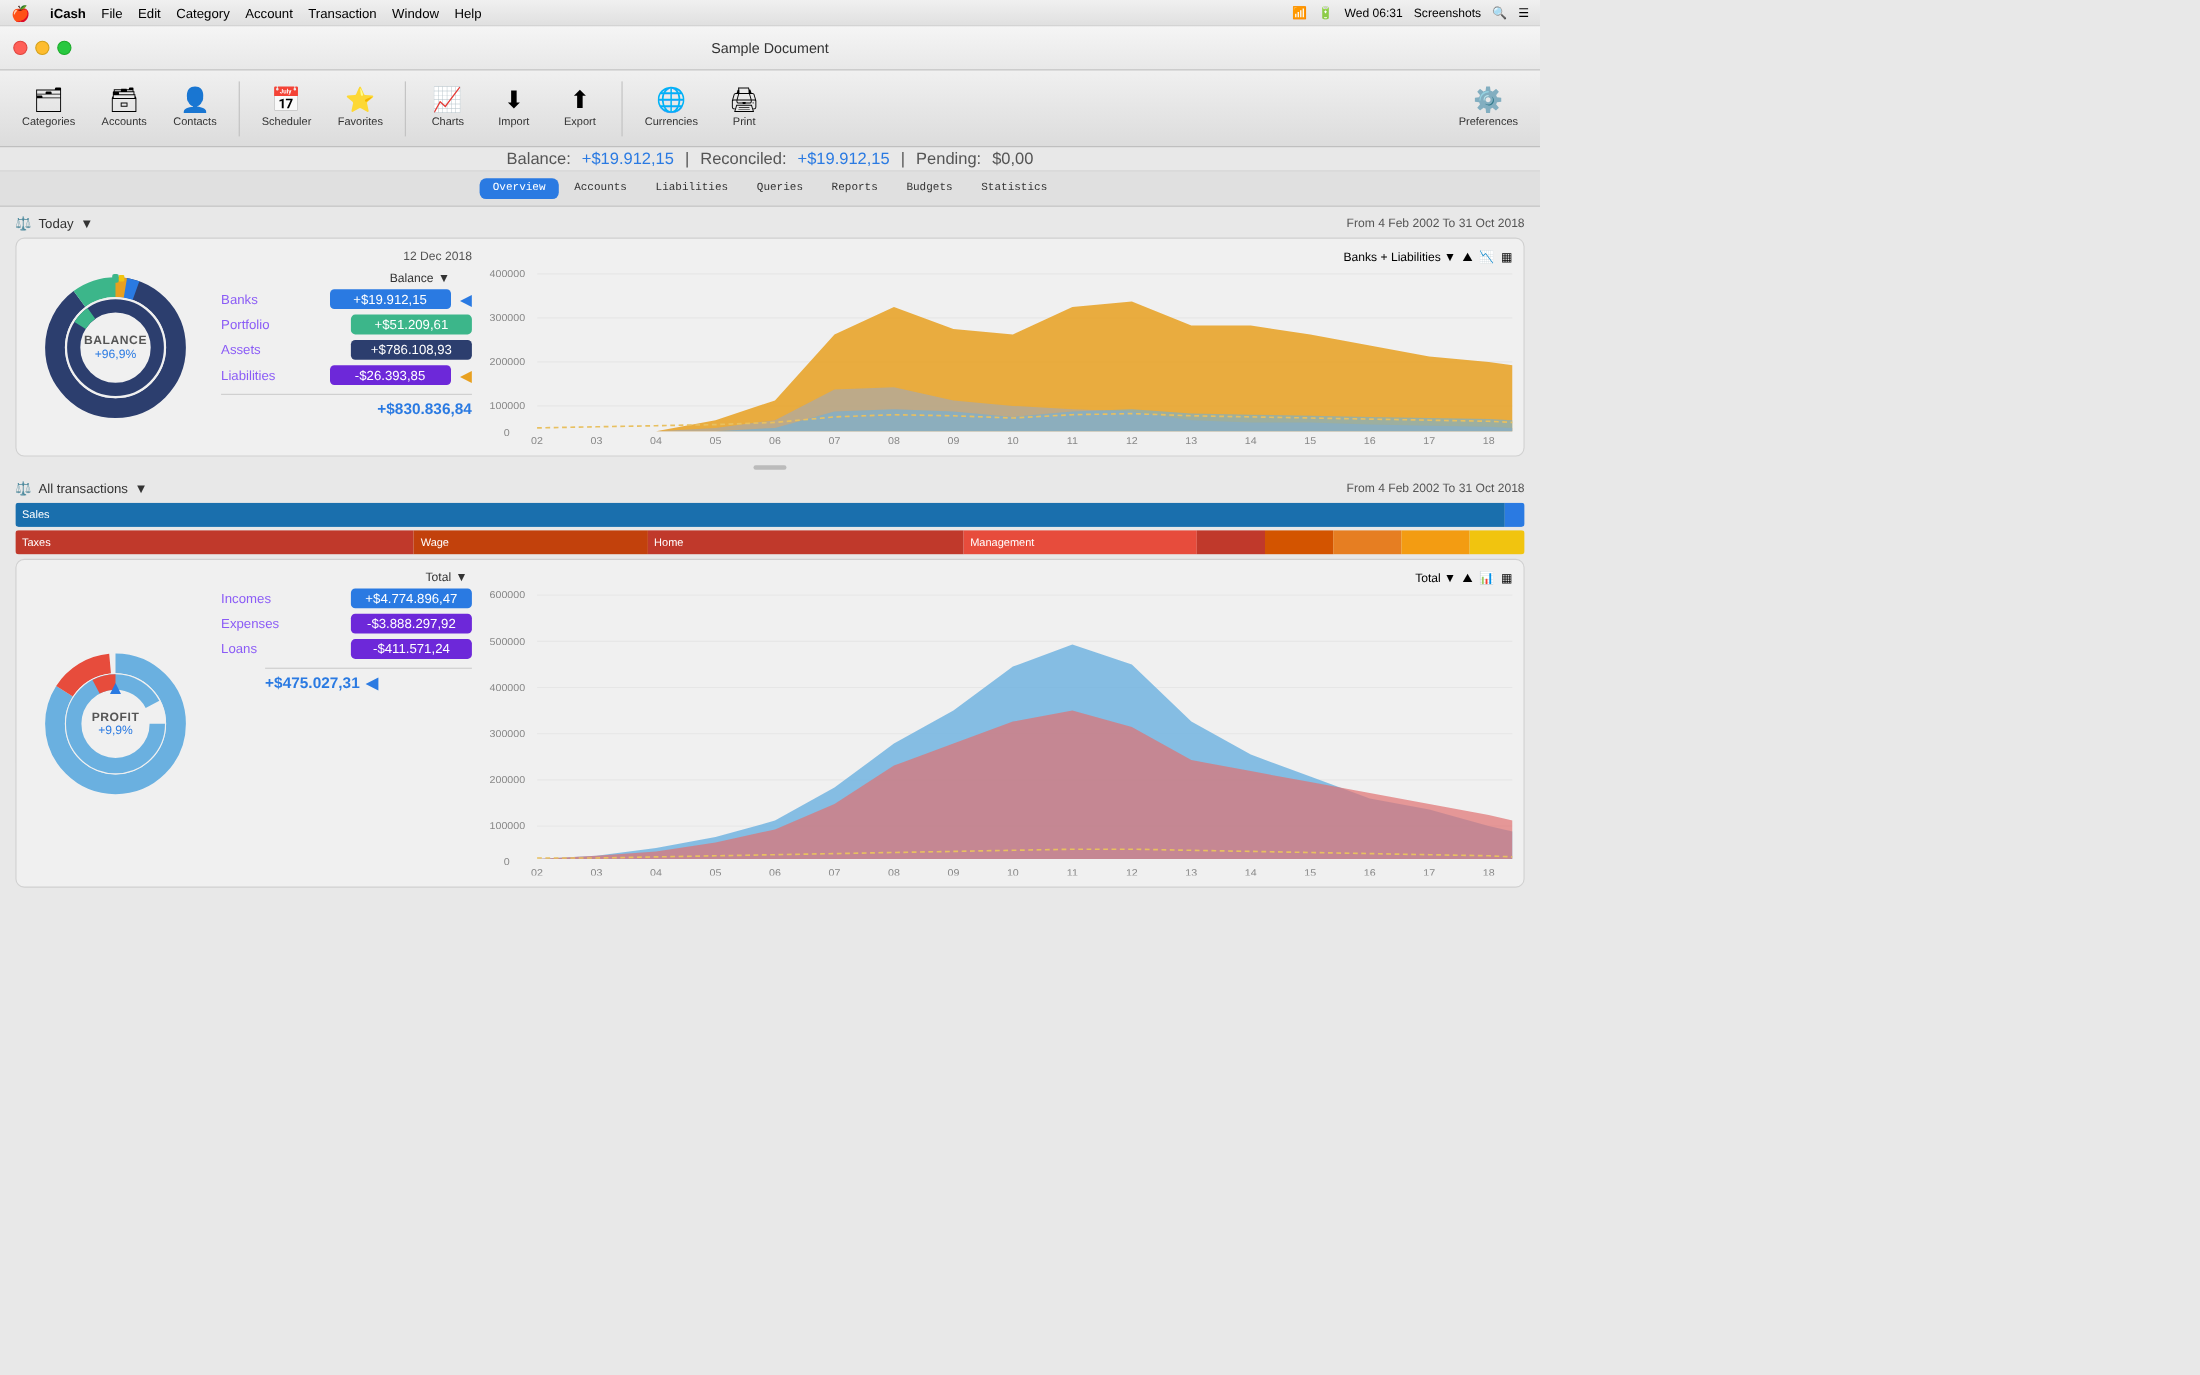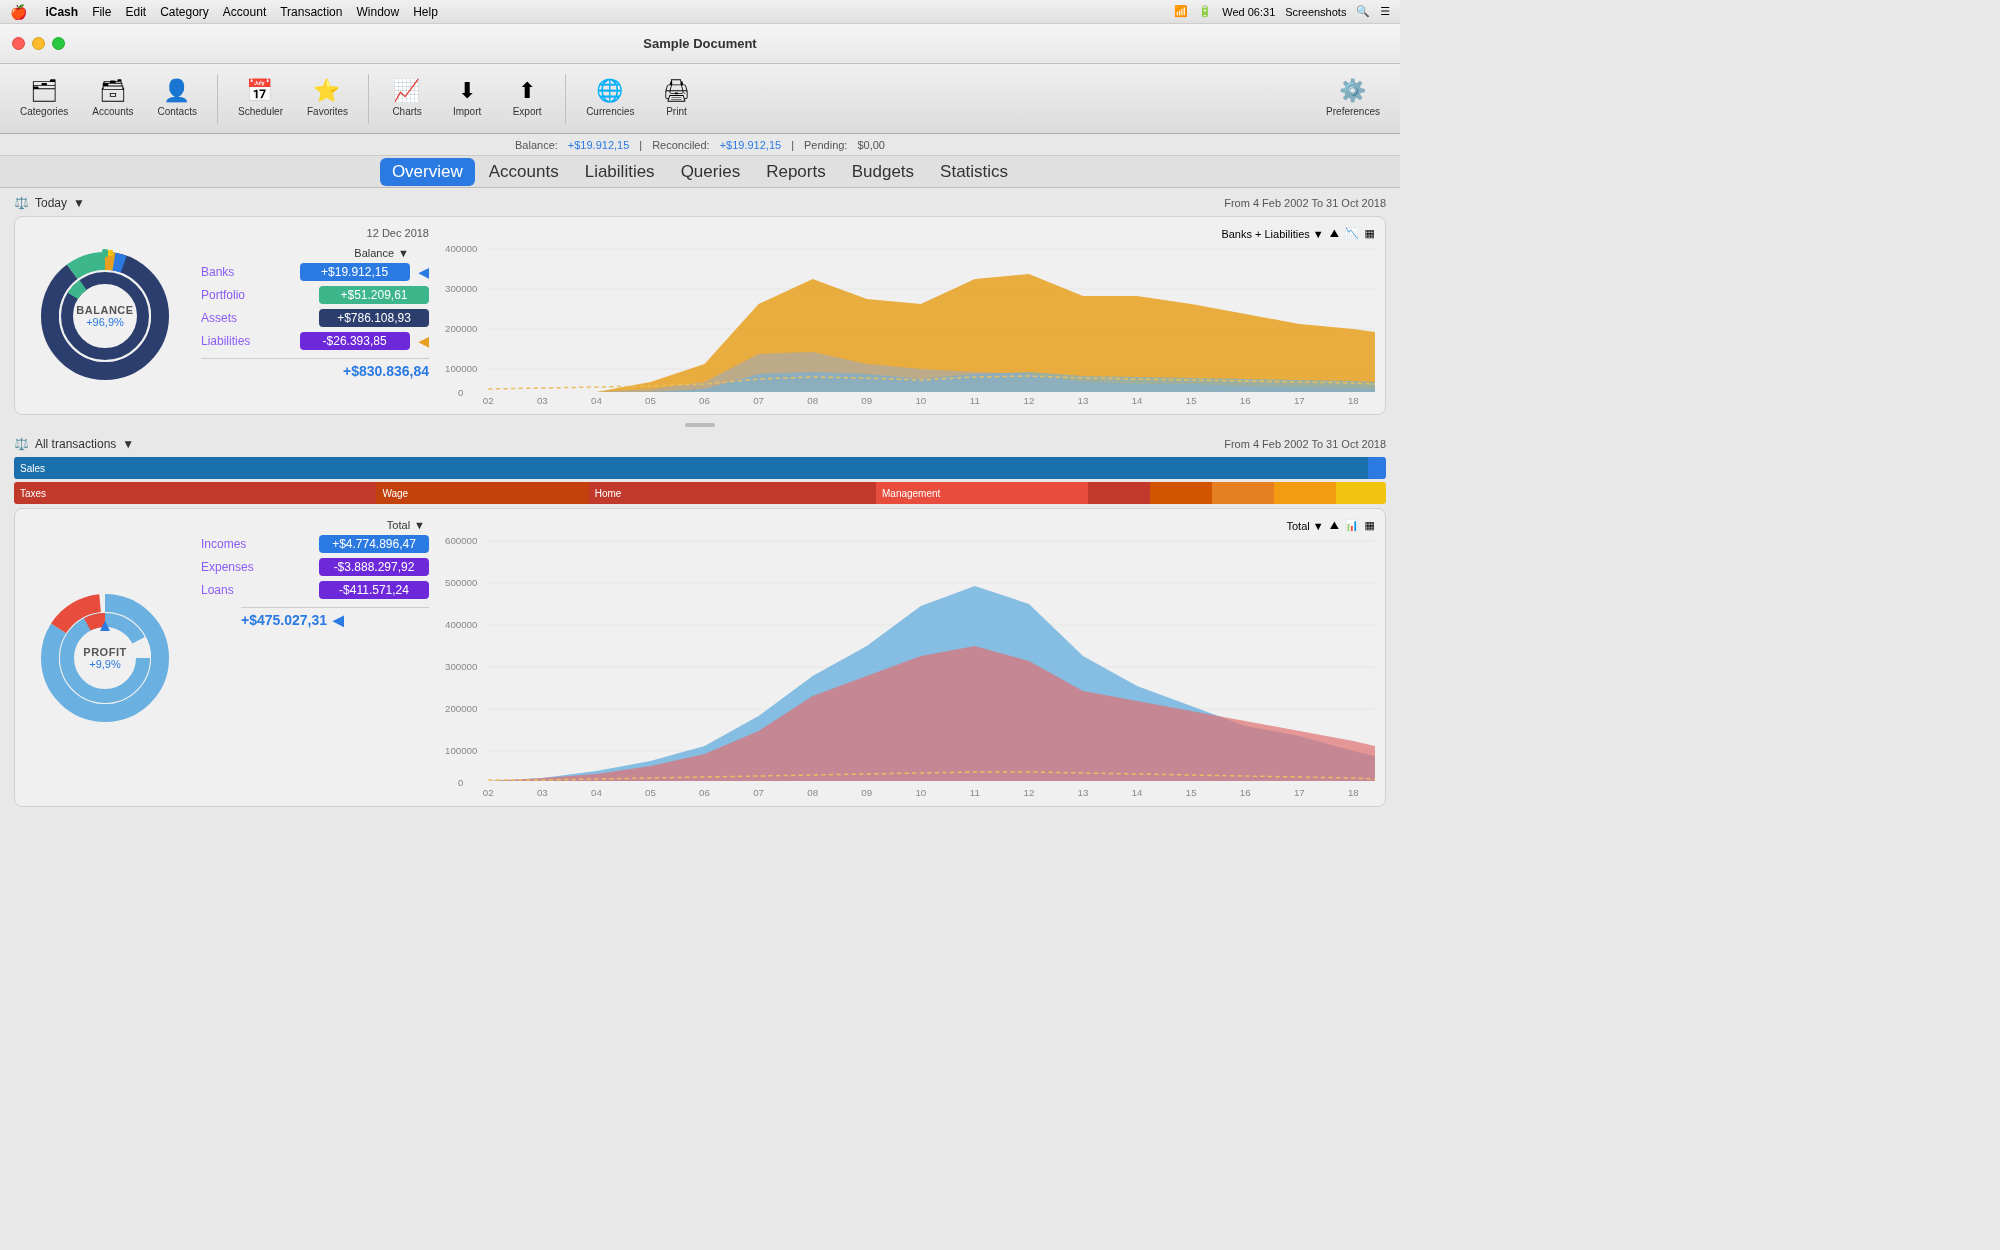--- a/index.html
+++ b/index.html
@@ -52,21 +52,21 @@
     }
     .traffic-light {
       width: 13px;
       height: 13px;
       border-radius: 50%;
       cursor: pointer;
     }
     .tl-red { background: #ff5f57; border: 1px solid #e0443e; }
     .tl-yellow { background: #febc2e; border: 1px solid #d4a017; }
     .tl-green { background: #28c840; border: 1px solid #1aab29; }
-    .window-title { font-size: 13px; font-weight: 700; color: #333; }
+    .window-title { font-size: 13px; font-weight: 400; color: #333; }
 
     
     .toolbar {
       height: 70px;
       background: linear-gradient(to bottom, #f0f0f0, #dcdcdc);
       border-bottom: 1px solid #b0b0b0;
       display: flex;
       align-items: center;
       padding: 0 10px;
       gap: 4px;
@@ -99,42 +99,43 @@
     .toolbar-spacer { flex: 1; }
 
     
     .statusbar {
       height: 22px;
       background: #e8e8e8;
       display: flex;
       align-items: center;
       justify-content: center;
       gap: 10px;
-      font-size: 11px;
+      font-size: 15px;
       color: #555;
       border-bottom: 1px solid #ccc;
     }
     .status-value { color: #2a7ae2; font-weight: 500; }
 
     
     .tabbar {
       height: 32px;
       background: #e0e0e0;
       display: flex;
       align-items: center;
       justify-content: center;
       gap: 2px;
       border-bottom: 1px solid #bbb;
     }
     .tab {
       padding: 4px 12px;
       border-radius: 6px;
-      font-size: 17px;
+      font-size: 10px;
       cursor: pointer;
       color: #333;
+      font-family: Liberation Mono, monospace;
     }
     .tab.active {
       background: #2a7ae2;
       color: white;
       font-weight: 500;
     }
 
     
     .main-content {
       background: #e8e8e8;

